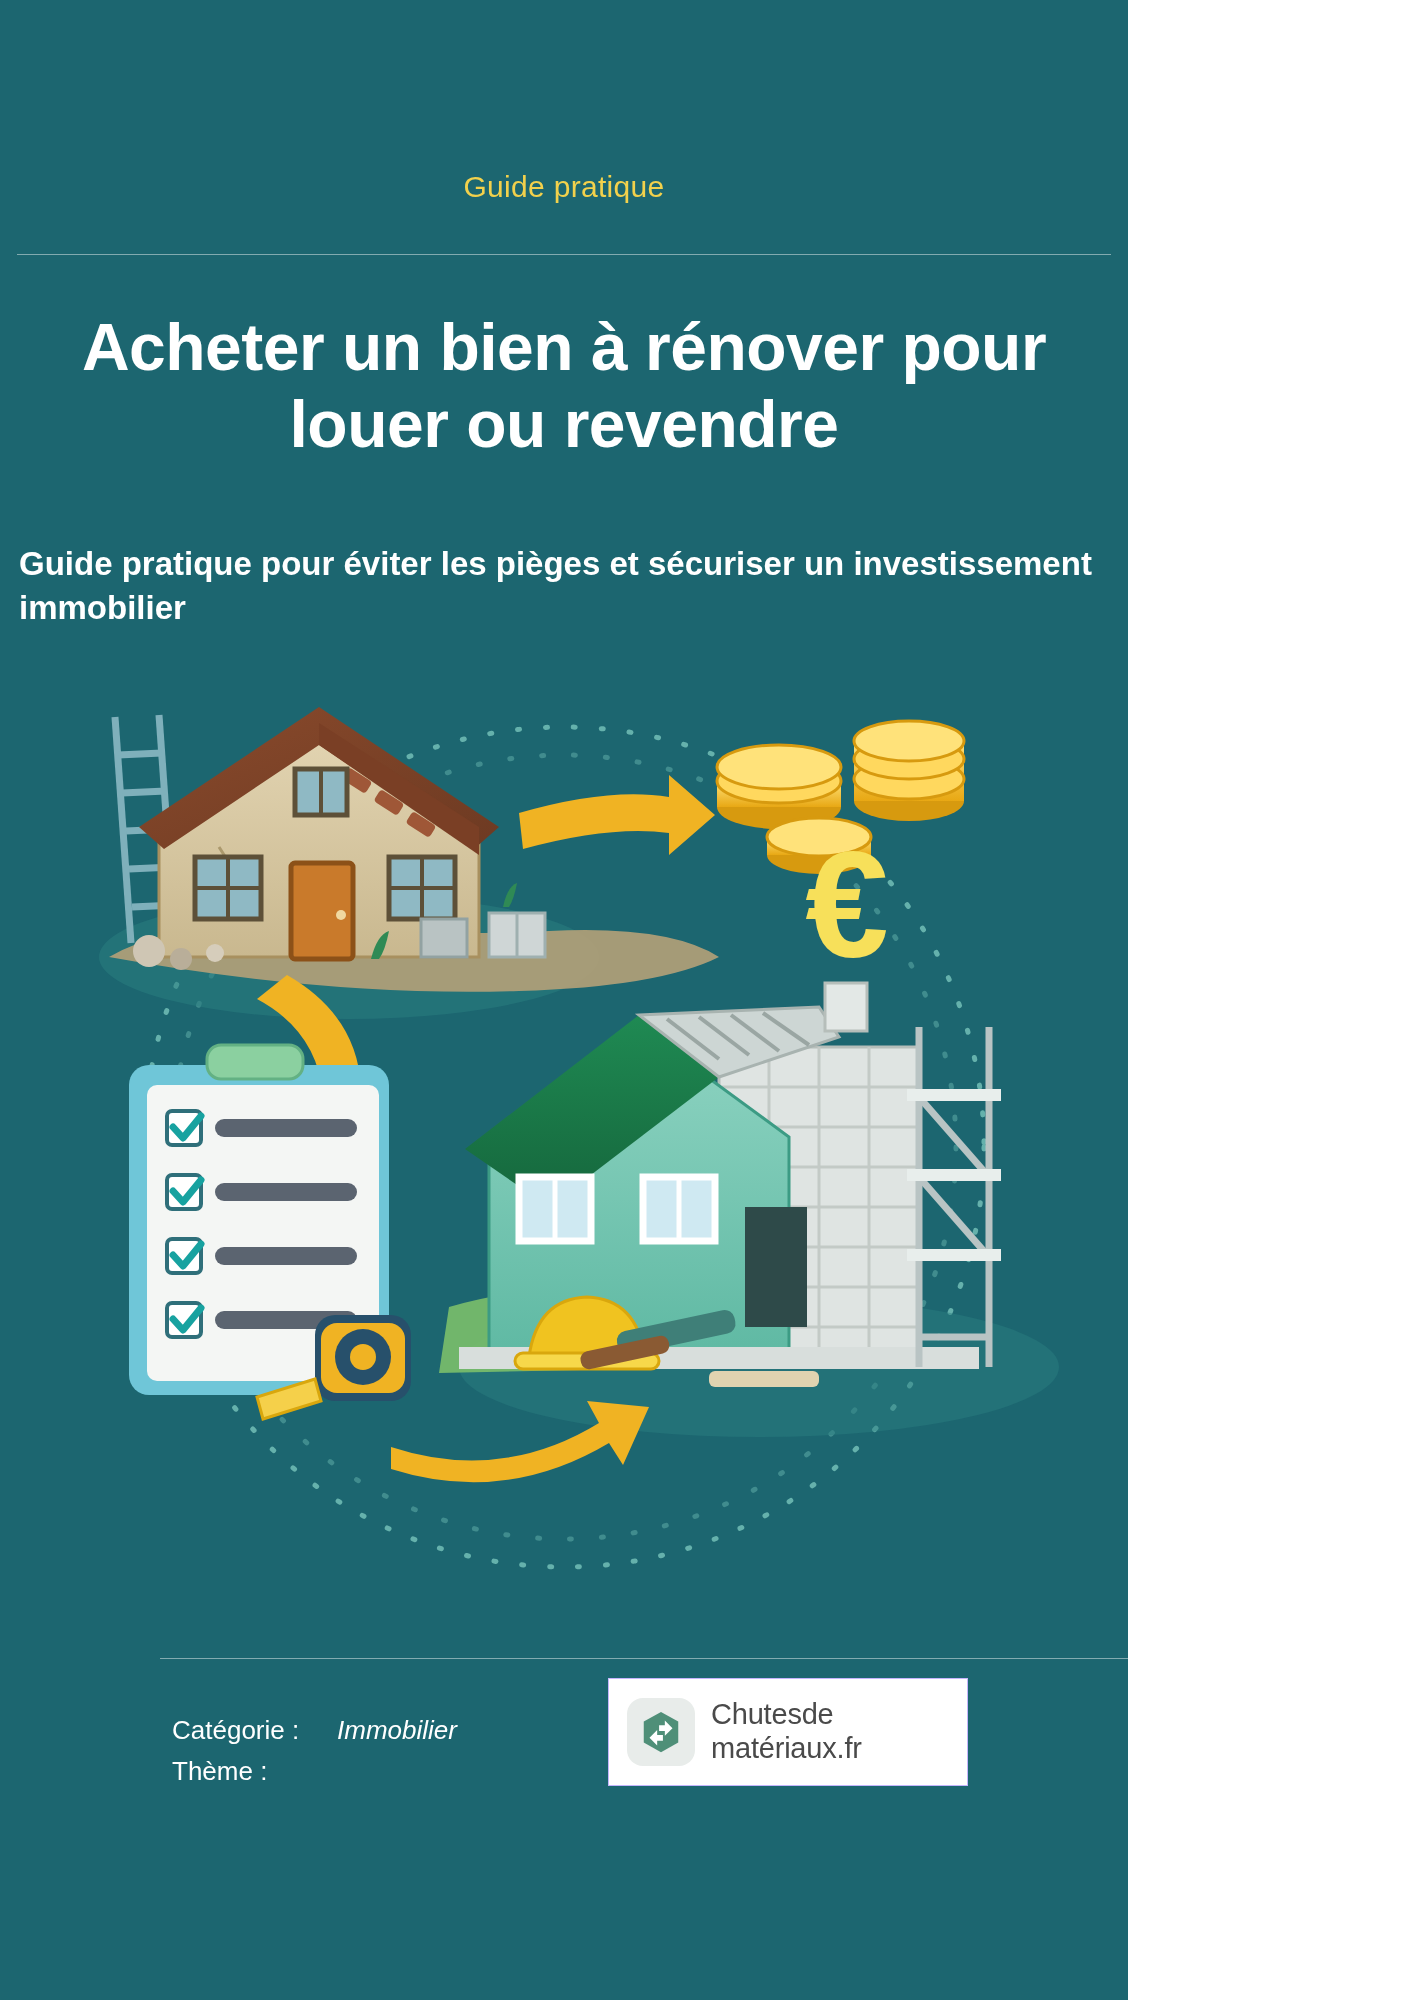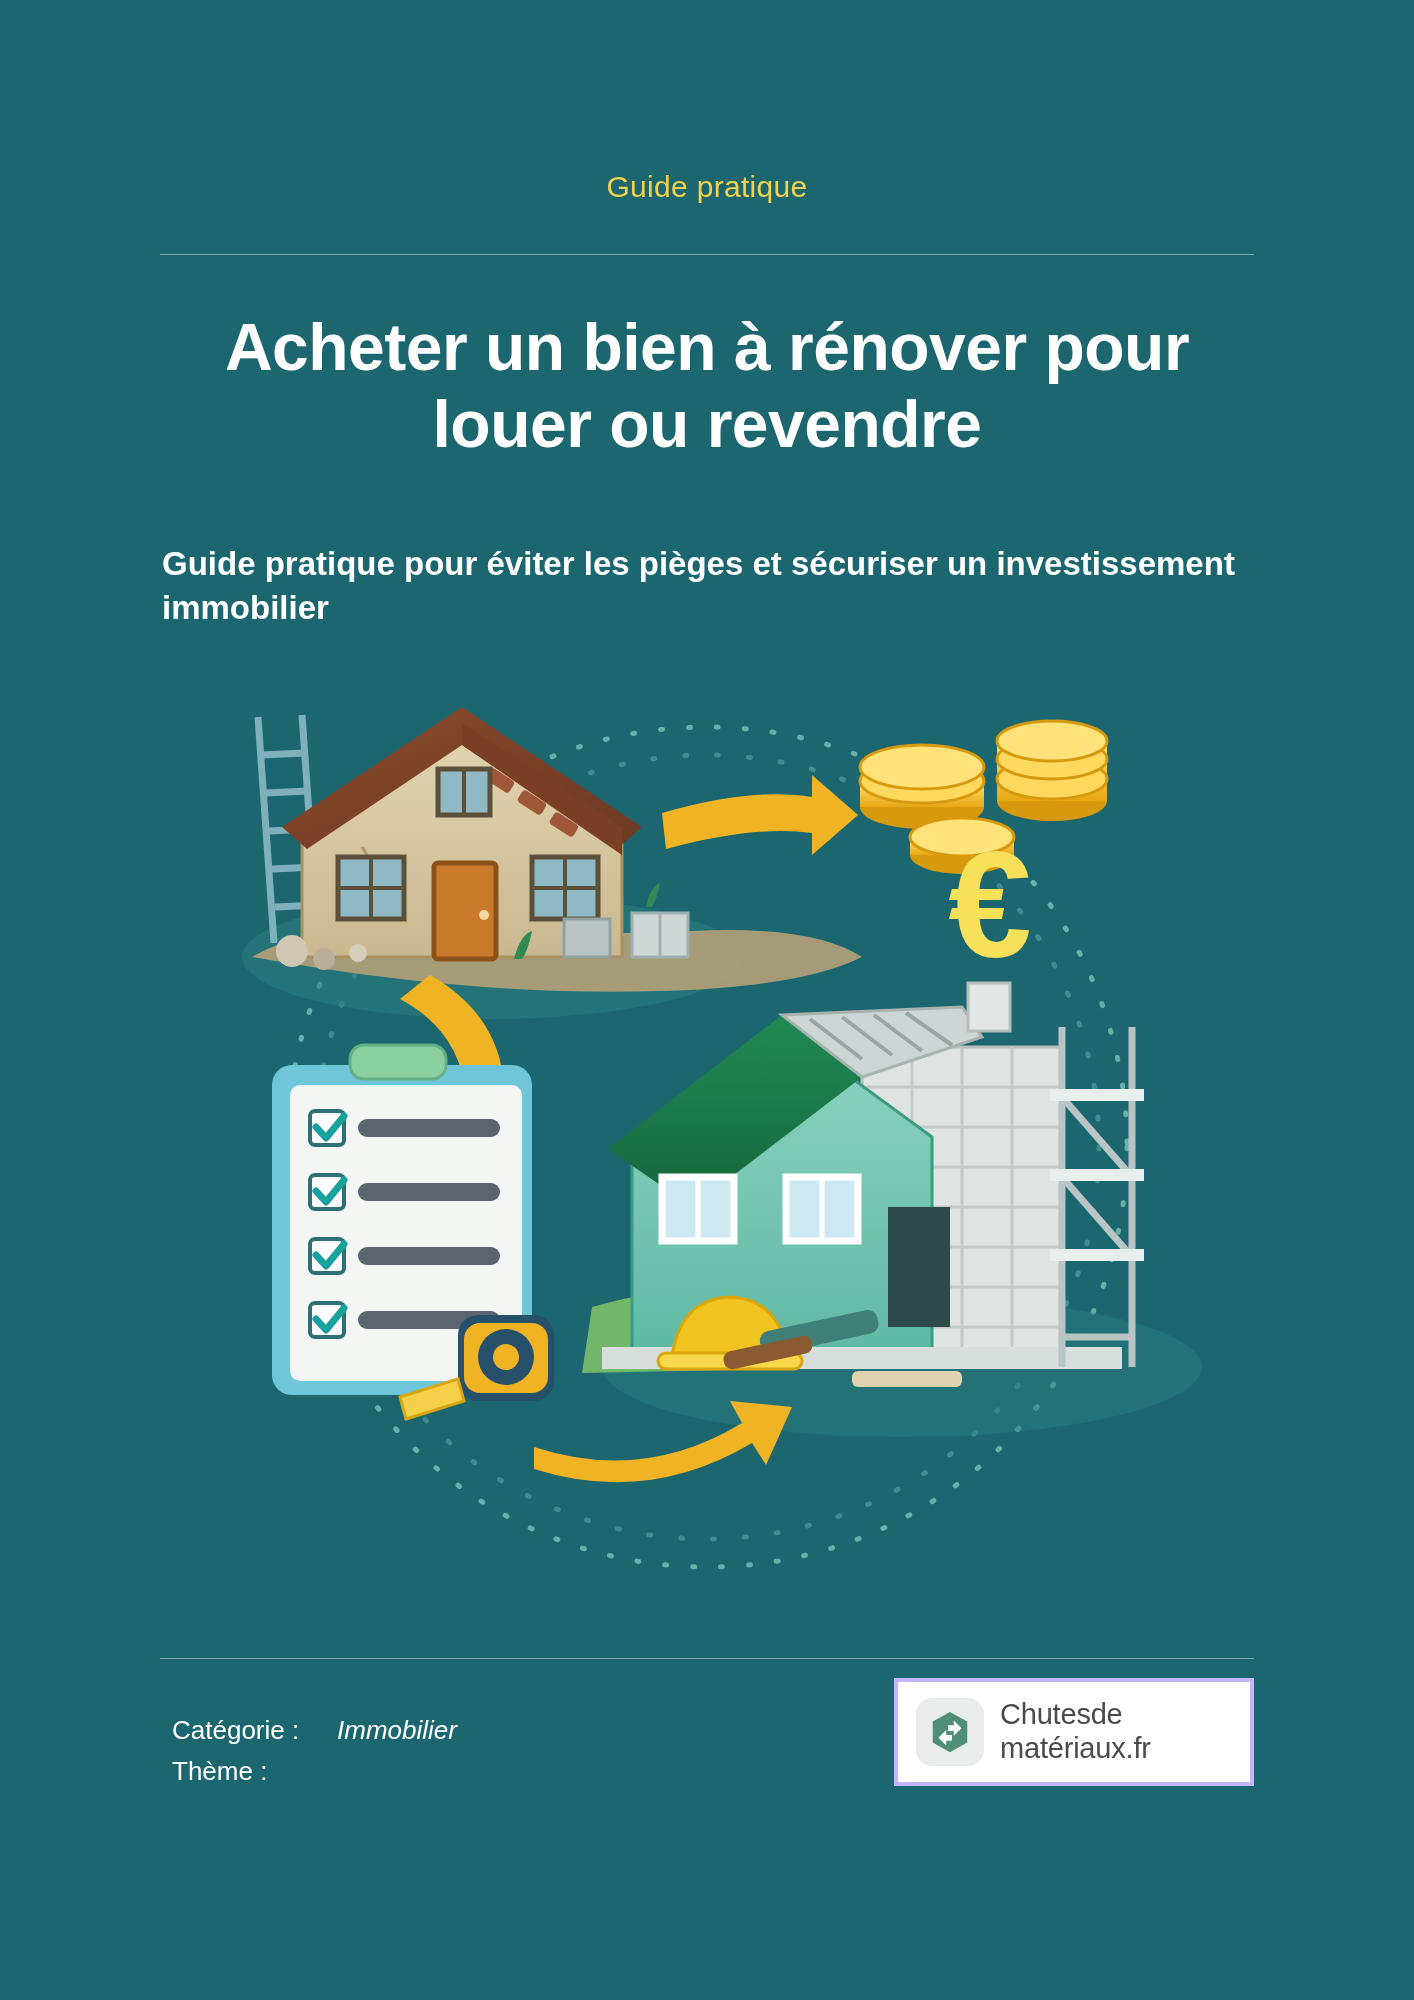--- a/index.html
+++ b/index.html
@@ -8,21 +8,21 @@
     background: #ffffff;
   }
   body {
     width: 1414px;
     height: 2000px;
     font-family: "Liberation Sans", sans-serif;
     overflow: hidden;
   }
   .page {
     position: relative;
-    width: 1414px;
+    width: 1128px;
     height: 2000px;
     background: #1c6670;
     box-sizing: border-box;
     display: flex;
     flex-direction: column;
     align-items: center;
   }
 
   
   .kicker {
@@ -87,21 +87,21 @@
   .meta-label { width: 165px; flex: none; }
   .meta-value { font-style: italic; }
 
   .logo-box {
     position: absolute;
     right: 160px;
     top: 1678px;
     width: 360px;
     height: 108px;
     background: #ffffff;
-    border: 4px solid #c4b5fd;
+    border: 1px solid #c4b5fd;
     display: flex;
     align-items: center;
     padding-left: 18px;
     box-sizing: border-box;
   }
   .logo-mark {
     width: 68px;
     height: 68px;
     border-radius: 16px;
     background: #e8ecea;

